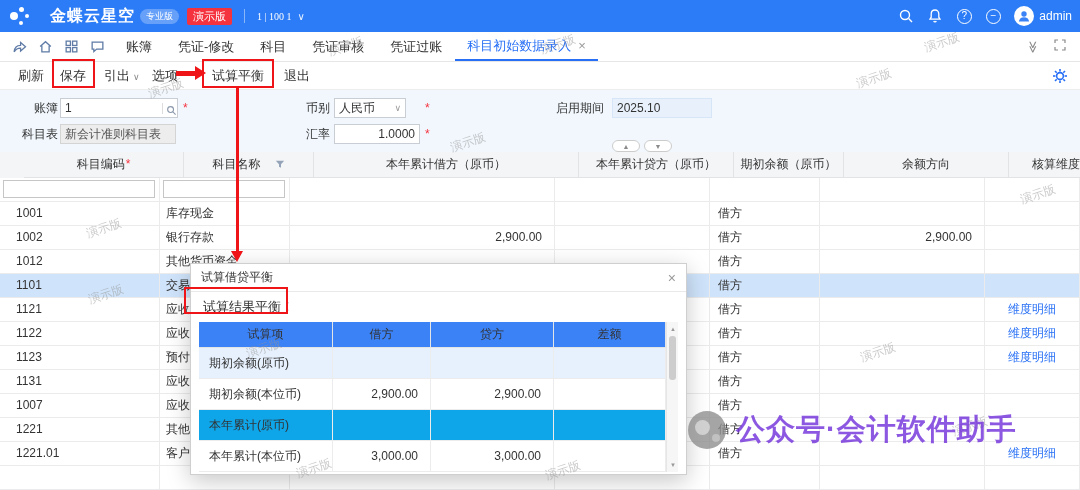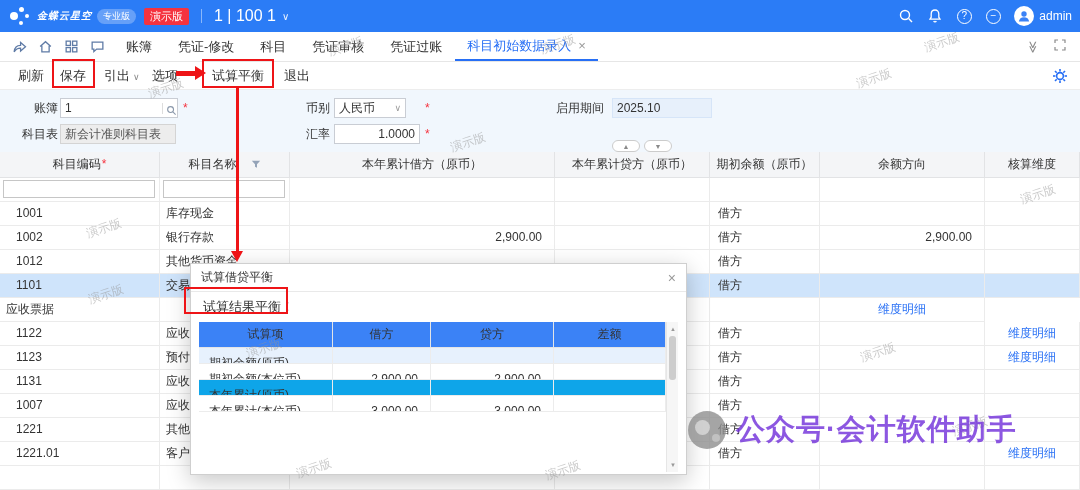--- a/index.html
+++ b/index.html
@@ -8,25 +8,25 @@
   .screen{position:relative;width:1080px;height:490px;overflow:hidden;}
 
   
   .topbar{position:absolute;left:0;top:0;width:1080px;height:32px;background:#2b7cf6;display:flex;align-items:center;color:#fff;z-index:10;}
   .logo{position:relative;width:20px;height:20px;margin-left:10px;flex:none;}
   .logo i{position:absolute;border-radius:50%;background:#fff;}
   .logo .d1{width:8px;height:8px;left:0;top:6px;}
   .logo .d2{width:5px;height:5px;left:9px;top:1px;}
   .logo .d3{width:4px;height:4px;left:15px;top:8px;}
   .logo .d4{width:4px;height:4px;left:9px;top:15px;}
-  .brand{font-size:10px;font-weight:bold;font-style:italic;margin-left:7px;letter-spacing:1px;}
+  .brand{font-size:16px;font-weight:bold;margin-left:20px;letter-spacing:1px;}
   .badge-pro{font-size:9px;background:rgba(255,255,255,.28);border-radius:8px;padding:1px 6px;margin-left:5px;}
   .badge-demo{font-size:11px;background:#f5333f;border-radius:2px;padding:1px 6px;margin-left:8px;}
   .tb-sep{width:1px;height:14px;background:rgba(255,255,255,.45);margin:0 12px;}
-  .acct{font-size:16px;}
+  .acct{font-size:10px;font-family:Liberation Serif, serif;}
   .chev{font-size:10px;color:rgba(255,255,255,.9);margin-left:6px;}
   .tb-spacer{flex:1;}
   .tb-ic{width:16px;height:16px;margin-right:13px;display:inline-flex;align-items:center;justify-content:center;}
   .circle-icon{width:15px;height:15px;border:1.2px solid #fff;border-radius:50%;display:inline-flex;align-items:center;justify-content:center;font-size:10px;color:#fff;line-height:1;}
   .avatar{width:20px;height:20px;border-radius:50%;background:#fff;display:inline-flex;align-items:center;justify-content:center;margin-right:5px;flex:none;}
   .username{font-size:12px;margin-right:8px;}
 
   
   .menubar{position:absolute;left:0;top:32px;width:1080px;height:30px;background:#fff;border-bottom:1px solid #e6e6e6;display:flex;align-items:stretch;font-size:13px;z-index:10;}
   .mb-icons{display:flex;align-items:center;gap:11px;margin-left:12px;margin-right:8px;}
@@ -54,21 +54,21 @@
   .f-select .chev3{font-size:9px;color:#999;}
   .mini-search{width:11px;height:11px;flex:none;margin-left:4px;border-left:1px solid #ddd;padding-left:3px;}
   .f-notice{position:absolute;font-size:12px;color:#f5333f;line-height:20px;white-space:nowrap;}
   .f-help{color:#276ff5;margin-left:10px;cursor:pointer;}
   .col-btn{position:absolute;width:28px;height:12px;background:#fff;border:1px solid #ccc;border-radius:6px;font-size:7px;color:#8a8a8a;display:flex;align-items:center;justify-content:center;line-height:1;cursor:pointer;z-index:6;}
 
   
   .grid{position:absolute;left:0;top:152px;width:1080px;z-index:4;background:#fff;}
   .grow{display:grid;grid-template-columns:160px 130px 265px 155px 110px 165px 95px;height:24px;line-height:23px;font-size:12px;background:#fff;}
   .grow>div{border-right:1px solid #ebebeb;border-bottom:1px solid #ebebeb;overflow:hidden;white-space:nowrap;}
-  .ghead{height:26px;line-height:25px;background:#f4f5f7;}
+  .ghead{height:26px;line-height:25px;background:#f4f5f7;padding-left:24px;}
   .ghead>div{border-right:1px solid #e2e3e5;border-bottom:1px solid #e2e3e5;text-align:center;color:#333;}
   .h-dim{color:#276ff5;}
   .star{color:#f5333f;margin-left:1px;}
   .funnel{display:inline-block;width:10px;height:10px;margin-left:14px;vertical-align:-1px;}
   .gfilter{height:24px;}
   .gfilter>div{padding:0;}
   .filter-input{display:block;width:calc(100% - 7px);height:18px;margin:2px 3px;border:1px solid #c6c6c6;background:#fff;outline:none;font-size:12px;padding:0 3px;}
   .c-code{padding-left:16px;}
   .c-name{padding-left:6px;}
   .c-num{text-align:right;padding-right:12px;}
@@ -76,21 +76,21 @@
   .c-dim{text-align:center;color:#276ff5;cursor:pointer;}
   .hl>div{background:#cfe4fb;}
 
   
   .dialog{position:absolute;left:190px;top:263px;width:497px;height:212px;background:#fff;border:1px solid #cfcfcf;box-shadow:0 6px 22px rgba(0,0,0,.22);z-index:40;}
   .dlg-titlebar{height:28px;display:flex;align-items:center;justify-content:space-between;padding:0 10px;border-bottom:1px solid #e9e9e9;}
   .dlg-title{font-size:12px;color:#333;}
   .dlg-close{font-size:14px;color:#999;cursor:pointer;}
   .dlg-result{height:30px;line-height:30px;padding-left:12px;font-size:13px;color:#333;}
   .dlg-table{position:relative;margin:0 8px;width:479px;font-size:12px;}
-  .drow{display:grid;grid-template-columns:134px 98px 123px 112px;height:16px;line-height:30px;width:467px;}
+  .drow{display:grid;grid-template-columns:134px 98px 123px 112px;height:31px;line-height:30px;width:467px;}
   .drow>div{border-right:1px solid #ececec;border-bottom:1px solid #ececec;overflow:hidden;white-space:nowrap;}
   .dhead{height:26px;line-height:25px;background:#3b82f6;font-family:Liberation Serif, serif;}
   .dhead>div{text-align:center;border-right:1px solid #e3e4e6;border-bottom:1px solid #e3e4e6;}
   .d-item{padding-left:10px;}
   .d-num{text-align:right;padding-right:12px;}
   .dr0>div{background:#e7f1fd;}
   .dr2>div{background:#0ea5e9;}
   .dlg-scroll{position:absolute;right:0;top:0;width:12px;height:150px;background:#f6f6f6;border-left:1px solid #e6e6e6;font-size:6px;color:#999;text-align:center;}
   .dlg-scroll .thumb{position:absolute;left:2px;top:14px;width:7px;height:44px;background:#cdcdcd;border-radius:3px;}
   .dlg-scroll .sa{position:absolute;left:0;width:12px;line-height:10px;}
@@ -317,20 +317,21 @@
     <div class="grow hl">
       <div class="c-code">1101</div>
       <div class="c-name">交易性金融资产</div>
       <div class="c-num"></div>
       <div class="c-num"></div>
       <div class="c-dir">借方</div>
       <div class="c-num"></div>
       <div class="c-dim"></div>
     </div>
     <div class="grow">
+      <div class="c-code">1121</div>
       <div class="c-name">应收票据</div>
       <div class="c-num"></div>
       <div class="c-num"></div>
       <div class="c-dir">借方</div>
       <div class="c-num"></div>
       <div class="c-dim">维度明细</div>
     </div>
     <div class="grow">
       <div class="c-code">1122</div>
       <div class="c-name">应收账款</div>

